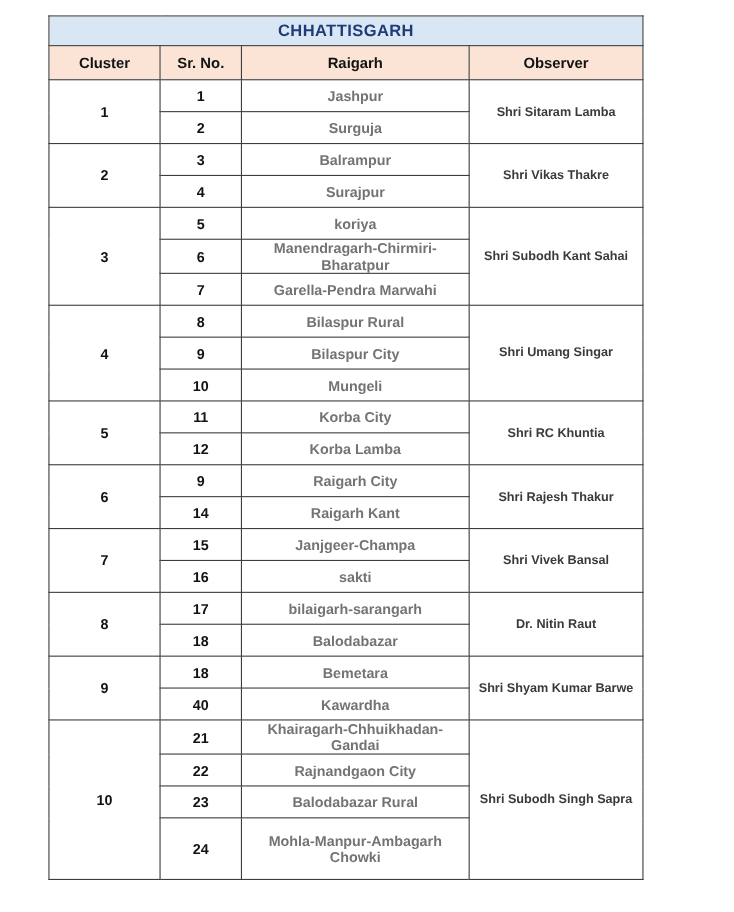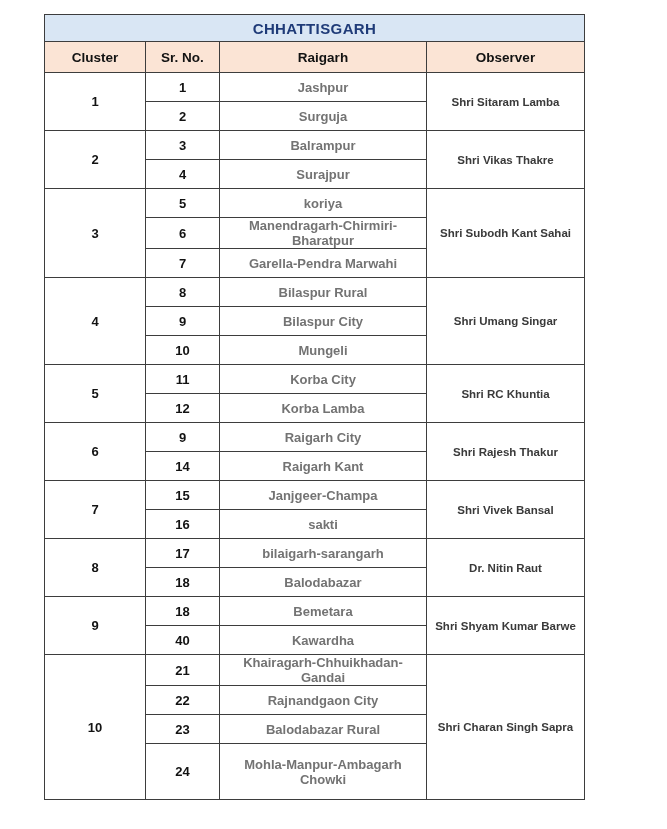--- a/index.html
+++ b/index.html
@@ -183,21 +183,21 @@
           <td class="observer-cell" rowspan="2">Shri Shyam Kumar Barwe</td>
         </tr>
         <tr>
           <td class="sr-cell">40</td>
           <td class="district-cell">Kawardha</td>
         </tr>
         <tr>
           <td class="cluster-cell" rowspan="4">10</td>
           <td class="sr-cell">21</td>
           <td class="district-cell">Khairagarh-Chhuikhadan-Gandai</td>
-          <td class="observer-cell" rowspan="4">Shri Charan Singh Sapra</td>
+          <td class="observer-cell" rowspan="4">Shri Subodh Singh Sapra</td>
         </tr>
         <tr>
           <td class="sr-cell">22</td>
           <td class="district-cell">Rajnandgaon City</td>
         </tr>
         <tr>
           <td class="sr-cell">23</td>
           <td class="district-cell">Balodabazar Rural</td>
         </tr>
         <tr>

